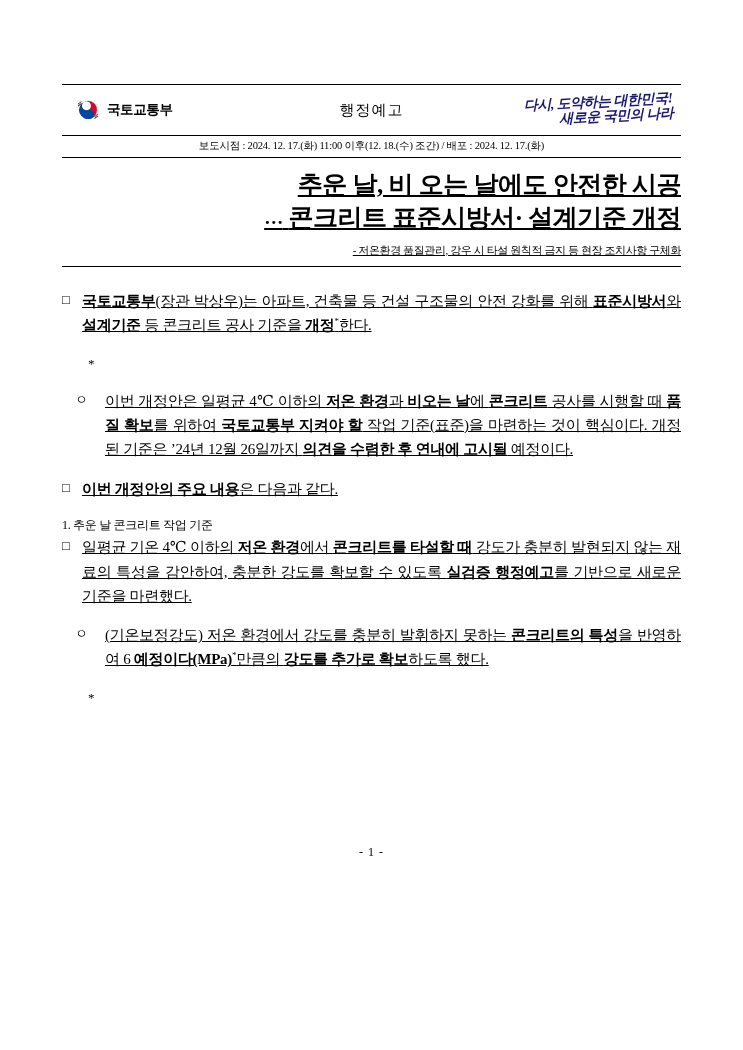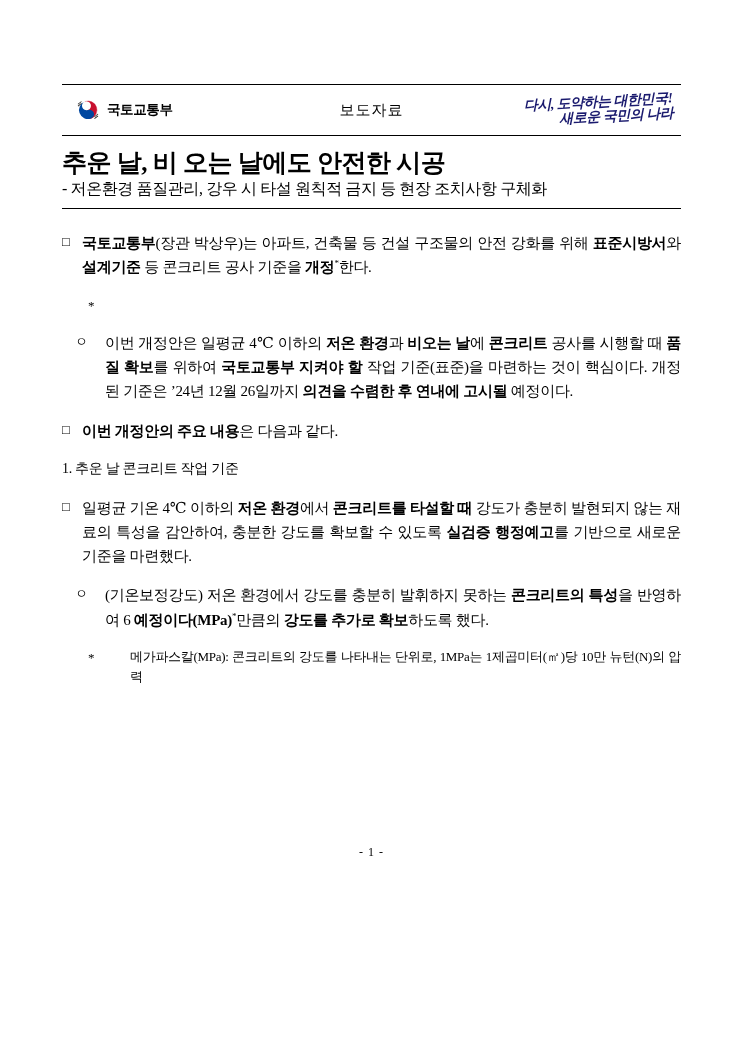--- a/index.html
+++ b/index.html
@@ -78,36 +78,38 @@
     text-align: center;
     font-size: 10.5px;
     padding: 3px 0 4px 0;
     letter-spacing: -0.2px;
   }
 
   
   .title-box {
     border-bottom: 1.5px solid #000;
     padding: 10px 0 6px 0;
-    text-align: left;
+    text-align: right;
+    text-decoration: underline;
   }
   .title-line {
     font-size: 25px;
     font-weight: bold;
     letter-spacing: -0.5px;
     line-height: 1.32;
     font-family: "Liberation Serif", serif;
   }
   .title-line .dots {
     font-size: 19px;
     vertical-align: 2px;
   }
   .subtitle {
-    font-size: 16px;
+    font-size: 11px;
     letter-spacing: -0.4px;
+    margin-top: 9px;
     padding-bottom: 2px;
   }
 
   
   .body-content {
     margin-top: 22px;
     font-size: 15px;
     line-height: 1.62;
     letter-spacing: -0.3px;
   }
@@ -122,28 +124,28 @@
     font-size: 14px;
     line-height: 1.62;
   }
   .bullet.sq { font-size: 13px; }
   .bullet.circ { font-size: 13px; padding-left: 13px; width: 30px; }
   .bullet.star { font-size: 13px; padding-left: 26px; width: 42px; }
   .ptext {
     flex: 1;
     text-align: justify;
     text-justify: inter-ideograph;
+    text-decoration: underline;
   }
   .ptext.small {
     font-size: 13px;
     line-height: 1.55;
   }
   .num-para {
-    margin-bottom: 15px;
-    font-size: 14px;
+    font-size: 12px;
   }
   b { font-weight: bold; }
   sup { font-size: 9px; vertical-align: super; }
 
   .footer {
     position: absolute;
     left: 0;
     right: 0;
     bottom: 28px;
     text-align: center;
@@ -168,30 +170,35 @@
           <g fill="#222">
             <rect x="3" y="9" width="9" height="1.6" transform="rotate(-38 7.5 10)"></rect>
             <rect x="3" y="12.6" width="9" height="1.6" transform="rotate(-38 7.5 13.4)"></rect>
             <rect x="36" y="34" width="9" height="1.6" transform="rotate(-38 40.5 34.8)"></rect>
             <rect x="36" y="37.6" width="9" height="1.6" transform="rotate(-38 40.5 38.4)"></rect>
           </g>
         </svg>
       </span>
       <span class="ministry-name">국토교통부</span>
     </div>
-    <div class="press-title">보도자료</div>
+    <div class="press-title">행정예고</div>
     <div class="signature">
       <div class="sig-line1">다시, 도약하는 대한민국!</div>
       <div class="sig-line2">새로운 국민의 나라</div>
     </div>
   </div>
 
+  <div class="date-line">보도시점 : 2024. 12. 17.(화) 11:00 이후(12. 18.(수) 조간)  /  배포 : 2024. 12. 17.(화)</div>
 
   <div class="title-box">
     <div class="title-line">추운 날, 비 오는 날에도 안전한 시공</div>
+    <div class="title-line">
+      <span class="dots">…</span>
+      <span>콘크리트 표준시방서· 설계기준 개정</span>
+    </div>
     <div class="subtitle">- 저온환경 품질관리, 강우 시 타설 원칙적 금지 등 현장 조치사항 구체화</div>
   </div>
 
   <div class="body-content">
 
     <div class="para">
       <div class="bullet sq">□</div>
       <div class="ptext"><b>국토교통부</b>(장관 박상우)는 아파트, 건축물 등 건설 구조물의 안전 강화를 위해 <b>표준시방서</b>와 <b>설계기준</b> 등 콘크리트 공사 기준을 <b>개정</b><sup>*</sup>한다.</div>
     </div>
 
@@ -216,19 +223,18 @@
       <div class="ptext">일평균 기온 4℃ 이하의 <b>저온 환경</b>에서 <b>콘크리트를 타설할 때</b> 강도가 충분히 발현되지 않는 재료의 특성을 감안하여, 충분한 강도를 확보할 수 있도록 <b>실검증 행정예고</b>를 기반으로 새로운 기준을 마련했다.</div>
     </div>
 
     <div class="para">
       <div class="bullet circ">ㅇ</div>
       <div class="ptext">(기온보정강도) 저온 환경에서 강도를 충분히 발휘하지 못하는 <b>콘크리트의 특성</b>을 반영하여 6 <b>예정이다(MPa)</b><sup>*</sup>만큼의 <b>강도를 추가로 확보</b>하도록 했다.</div>
     </div>
 
     <div class="para">
       <div class="bullet star">*</div>
-      <div class="ptext small">메가파스칼(MPa): 콘크리트의 강도를 나타내는 단위로, 1MPa는 1제곱미터(㎡)당 10만 뉴턴(N)의 압력</div>
     </div>
 
   </div>
 
   <div class="footer">- 1 -</div>
 </div>
 
 </body></html>

